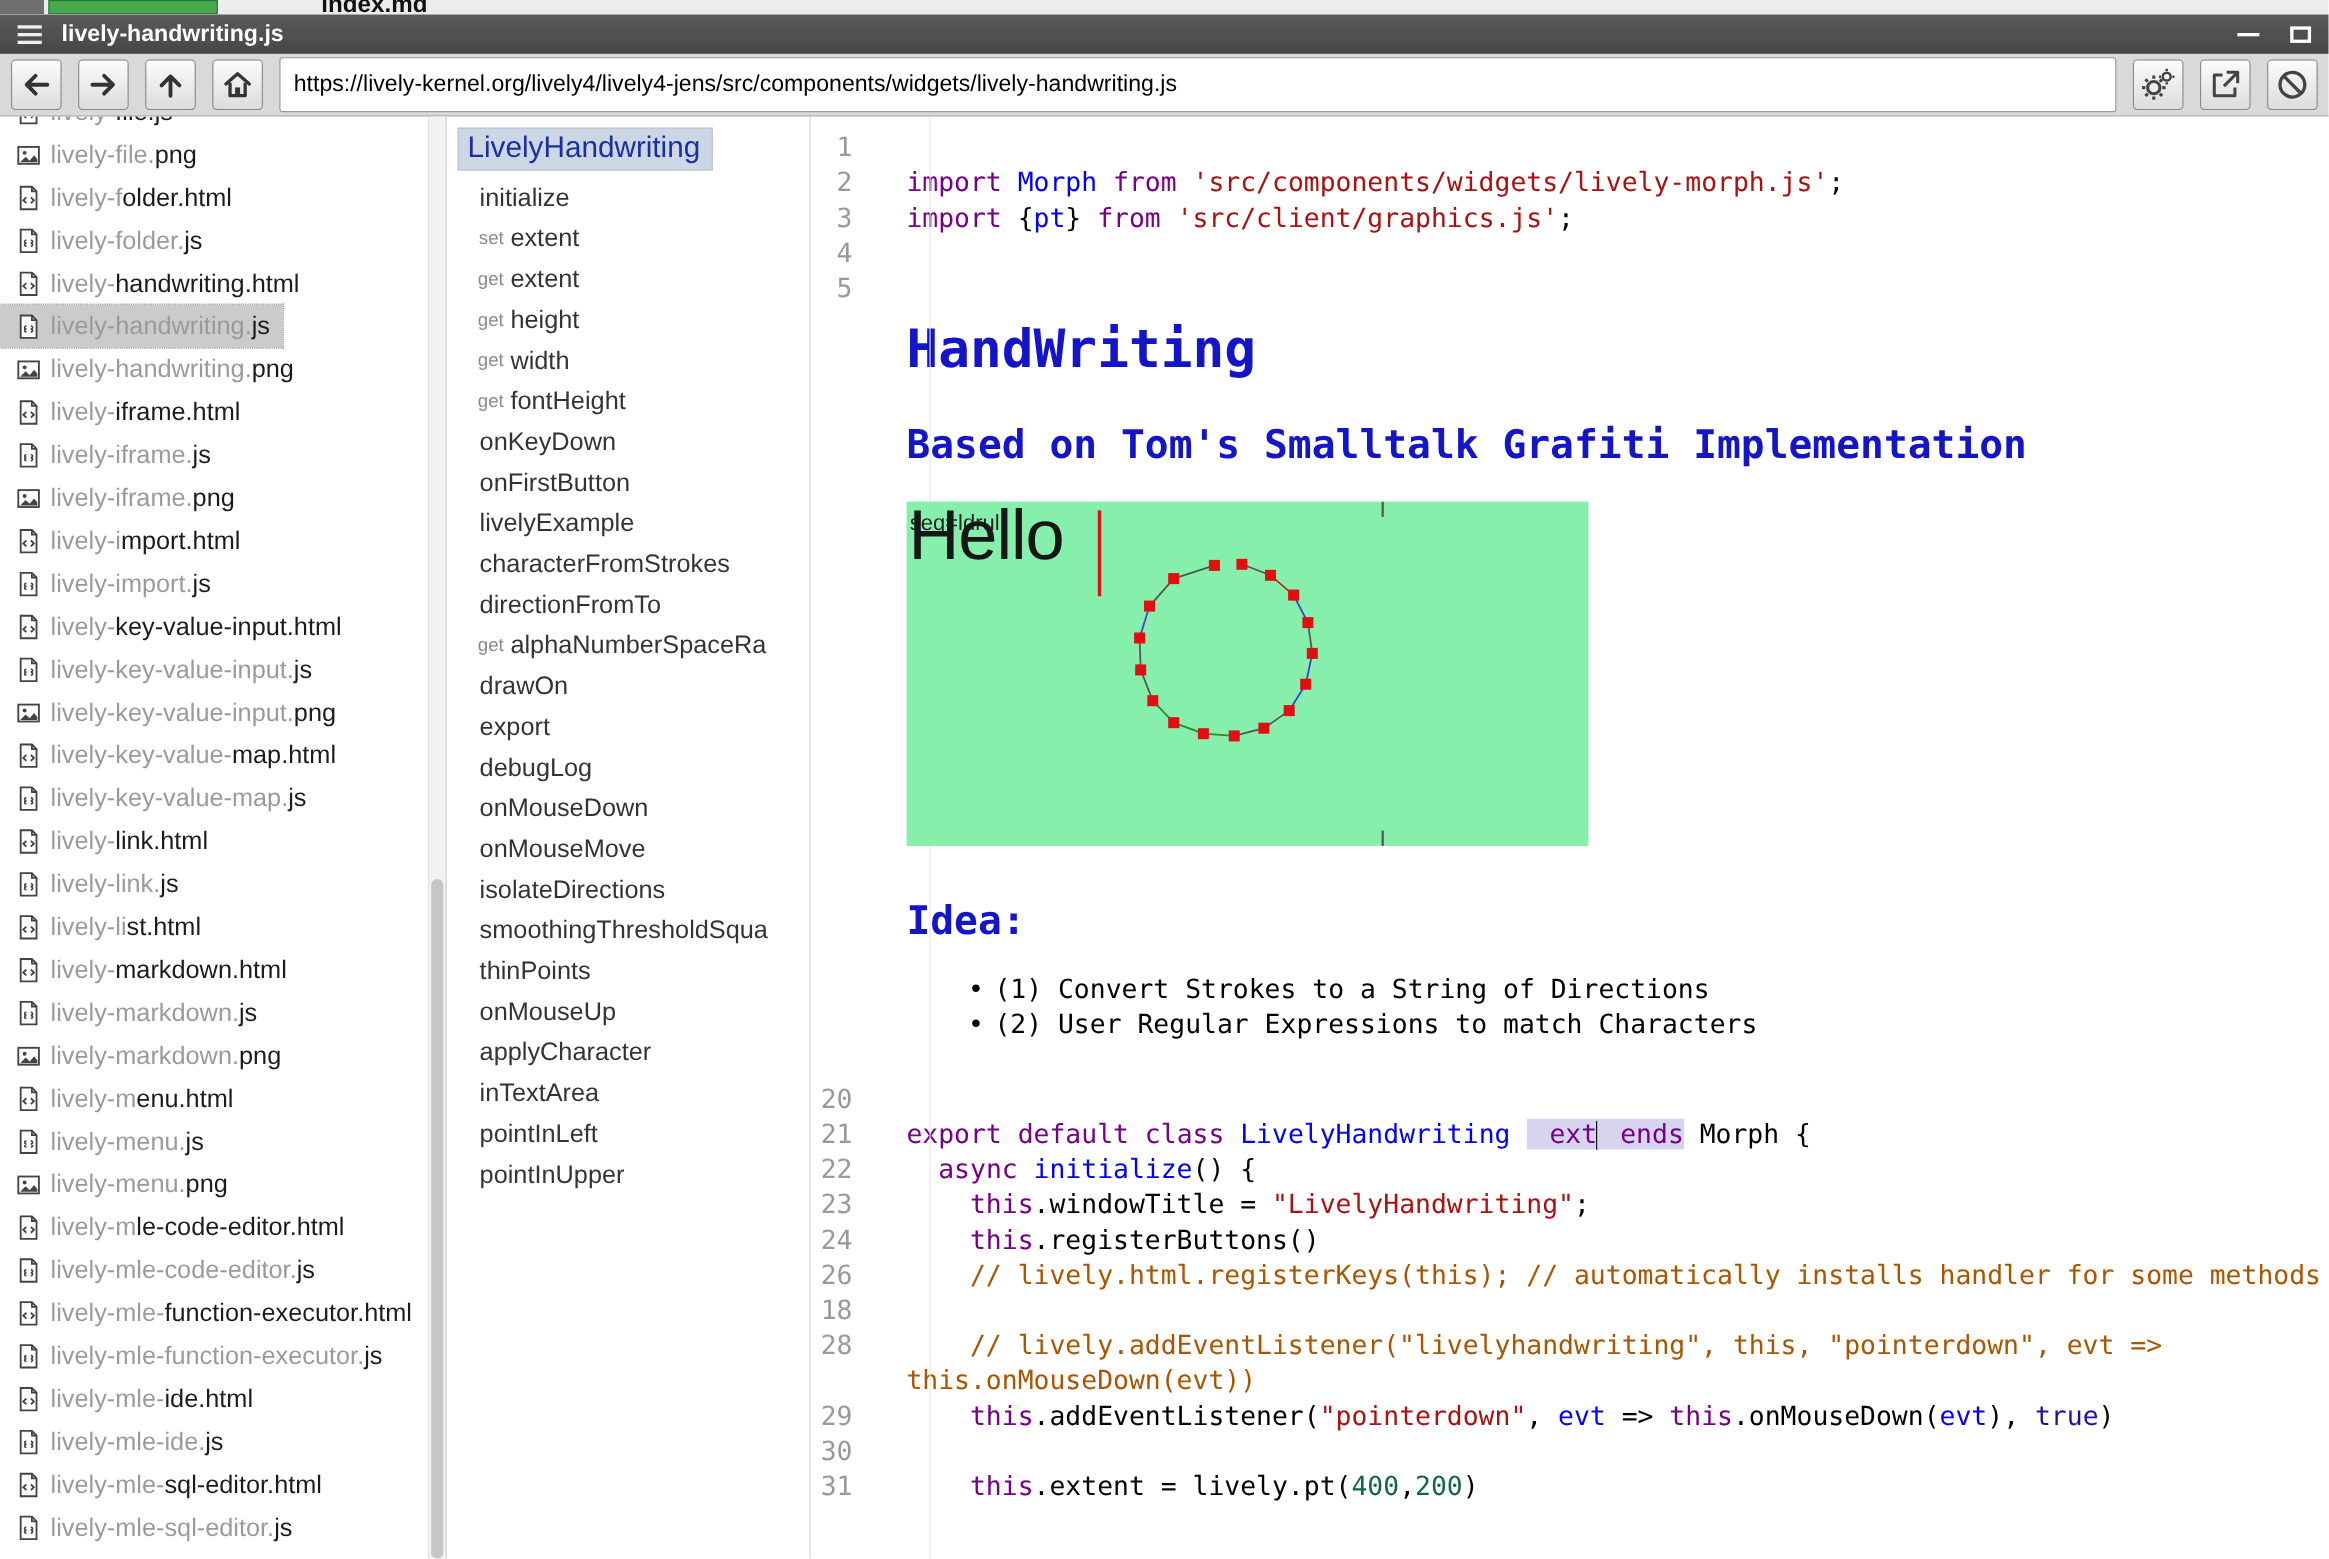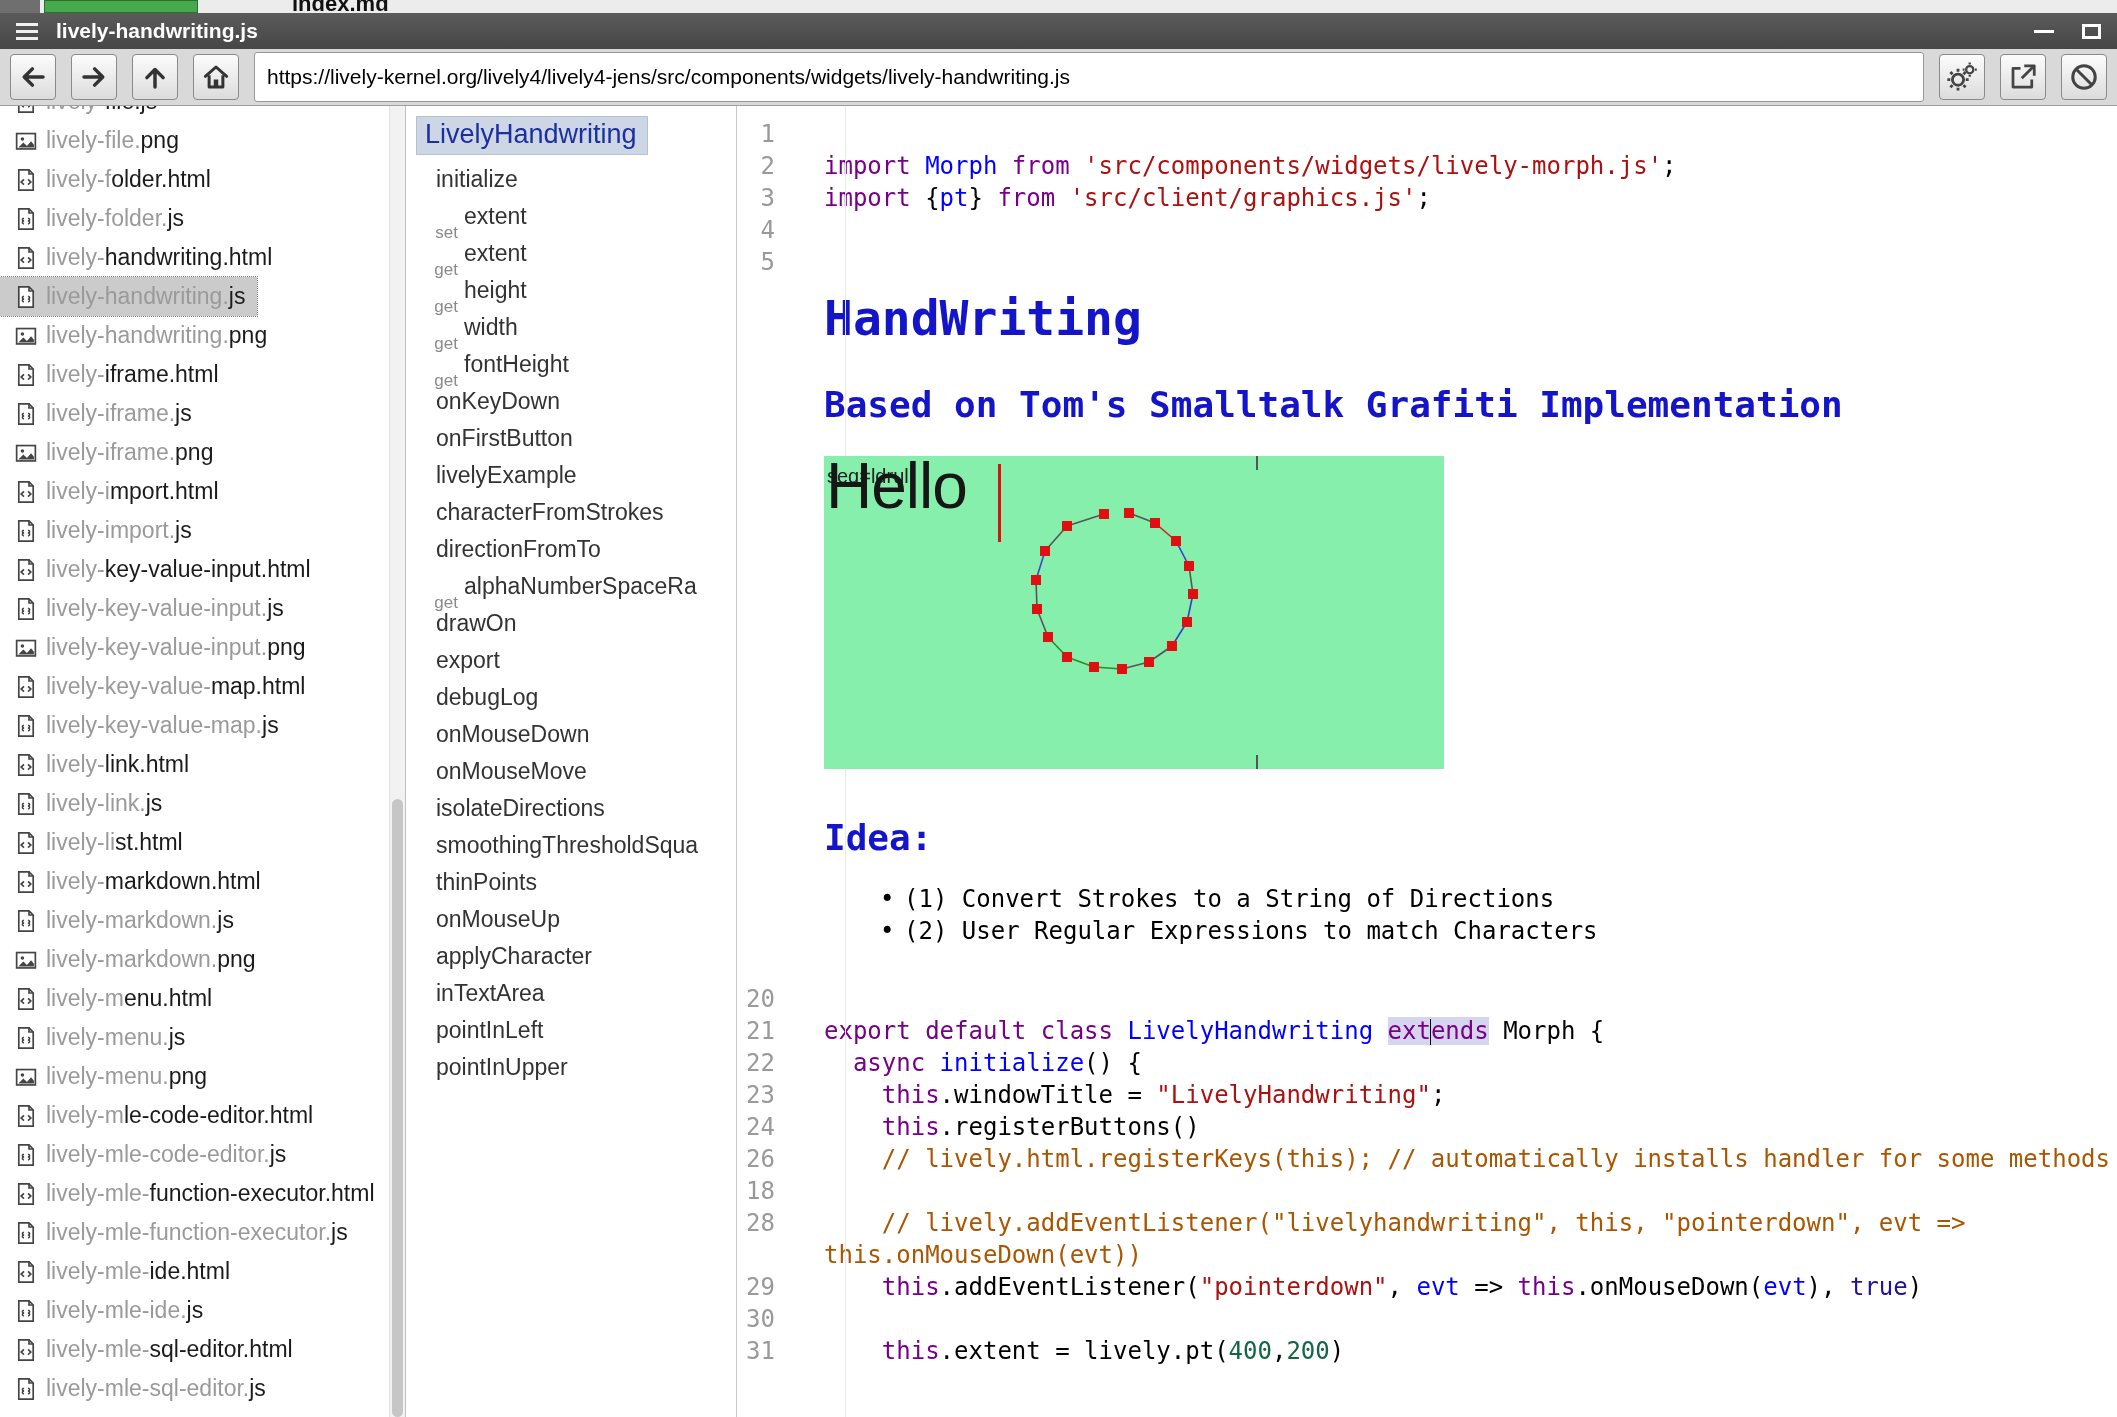--- a/index.html
+++ b/index.html
@@ -49,38 +49,38 @@
   .sb-track { position:absolute; right:0; top:0; bottom:0; width:16px; background:#f2f2f2; border-left:1px solid #e2e2e2; }
   .sb-thumb { position:absolute; left:2px; right:2px; top:693px; bottom:0; background:#c6c6c6; border-radius:7px; }
 
   
   .outline { width:331px; flex:none; border-right:1px solid #c9c9c9; padding-top:8px; overflow:hidden; background:#fff; }
   .outline-title { display:inline-block; margin:2px 0 6px 10px; font-size:27px; color:#1b2f9e;
                    background:#ccd6e5; border:1px solid #b6c2d4; padding:2px 10px 4px 8px; }
   .outline-item { height:37px; line-height:37px; padding-left:30px; position:relative;
                   font-size:23px; color:#333; white-space:nowrap; }
   .outline-item.pfx-row { padding-left:58px; }
-  .outline-item .pfx { position:absolute; left:8px; top:16px; width:44px; text-align:right;
+  .outline-item .pfx { position:absolute; left:8px; top:0; width:44px; text-align:right;
                        font-size:17px; color:#8a8a8a; }
 
   
   .editor { flex:1; min-width:0; position:relative; padding-top:12px; overflow:hidden; background:#fff;
             font-family:"DejaVu Sans Mono", monospace; font-size:24px; line-height:32px; }
   .editor::before { content:""; position:absolute; left:108px; top:0; bottom:0; width:1px; background:#e8e8e8; }
   .ed-row { display:flex; min-height:32px; }
   .ln { flex:none; width:73px; padding-right:35px; text-align:right; color:#999; }
   .code { flex:1; min-width:0; margin-left:14px; white-space:pre-wrap; overflow-wrap:break-word; color:#000; }
   .tk-kw   { color:#708; }
   .tk-def  { color:#00f; }
   .tk-str  { color:#a11; }
   .tk-com  { color:#a50; }
   .tk-atom { color:#219; }
   .tk-num  { color:#164; }
   .tk-pl   { color:#000; }
-  .tk-kwsel{ color:#708; background:#d7d4f0; }
+  .tk-kwsel{ color:#708; background:#d7d4f0;padding-left:21px; }
   .tk-cur  { display:inline-block; width:0; border-left:2px solid #000; height:26px; vertical-align:text-bottom; margin:0 -1px; }
 
   
   .md-widget { height:705px; overflow:hidden; }
   .md-h1 { margin:12px 0 0; font-size:48px; line-height:56px; font-weight:bold; color:#1414c8;
            font-family:"DejaVu Sans Mono",monospace; }
   .md-h2 { margin:38px 0 0; font-size:36px; line-height:42px; font-weight:bold; color:#1414c8;
            font-family:"DejaVu Sans Mono",monospace; }
   .md-h3 { margin:48px 0 0; font-size:36px; line-height:42px; font-weight:bold; color:#1414c8;
            font-family:"DejaVu Sans Mono",monospace; }

